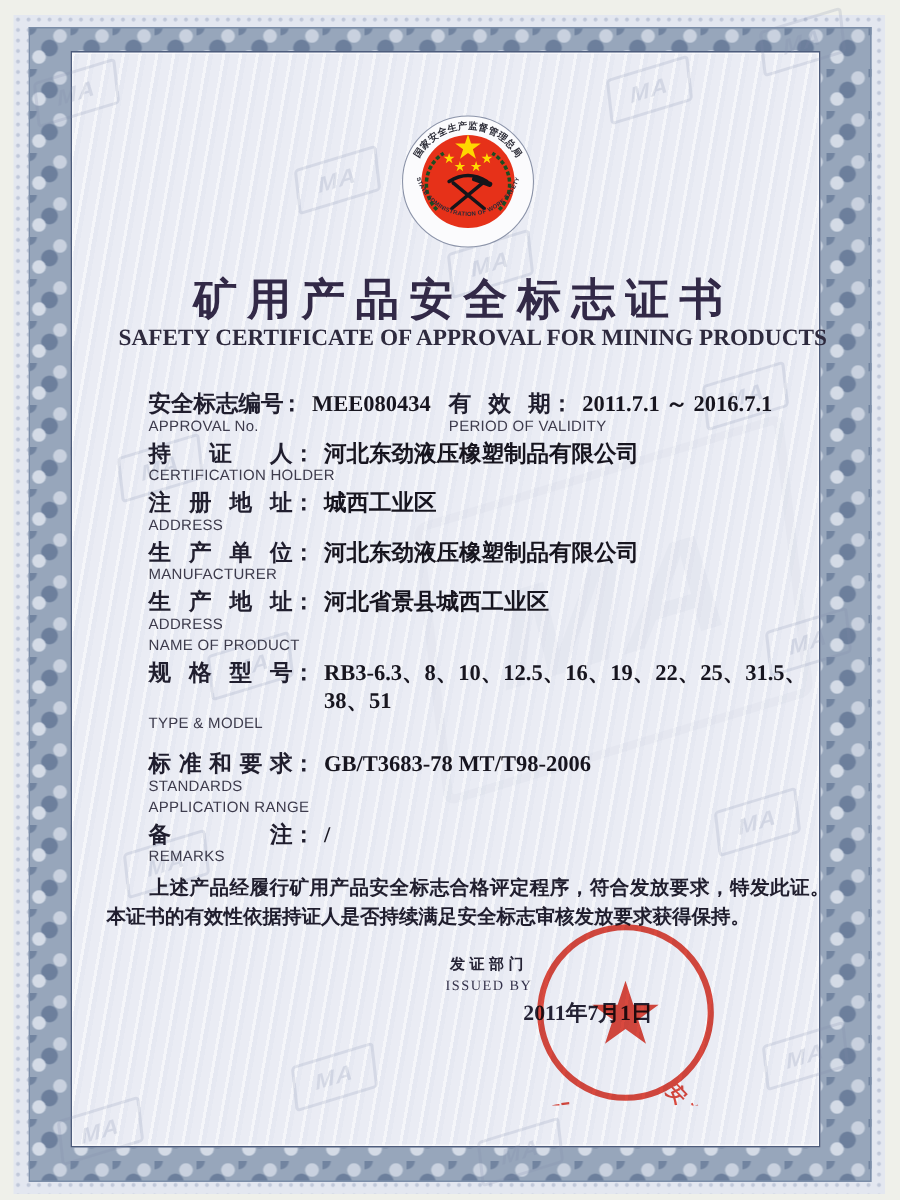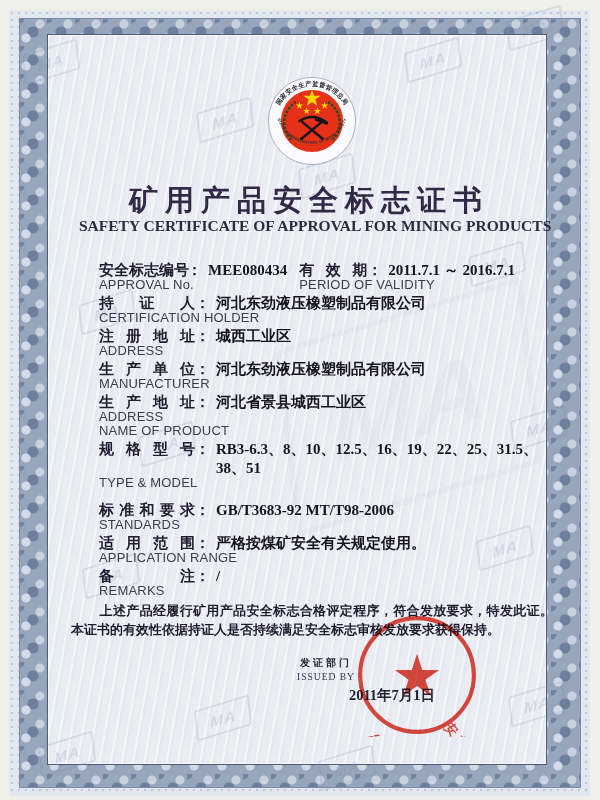--- a/index.html
+++ b/index.html
@@ -45,21 +45,21 @@
     color:#2e2a3e;line-height:18px;margin-left:-20px;margin-right:-10px;white-space:nowrap;}
 
   .fields{margin-top:26px;}
   .field{margin-bottom:5px;}
   .f-main{font-size:15px;line-height:19px;color:#201e2e;white-space:nowrap;}
   .f-label{display:inline-block;width:96px;text-align:justify;text-align-last:justify;
     font-weight:bold;vertical-align:top;}
   .f-colon{font-weight:bold;}
   .f-value{font-weight:bold;margin-left:6px;color:#17151f;}
   .f-value.wrap{display:inline-block;white-space:normal;width:345px;vertical-align:top;}
-  .f-sub{font-size:13px;line-height:9px;letter-spacing:.2px;color:#3d3b4c;
+  .f-sub{font-size:10px;line-height:9px;letter-spacing:.2px;color:#3d3b4c;
     font-family:"Liberation Sans",sans-serif;}
   .two-col{display:flex;margin-bottom:5px;}
   .col-a{width:47%;}
   .col-b{flex:1;}
   .col-a .f-label{width:88px;}
   .col-b .f-label{width:68px;}
   .gap-before{margin-top:14px;}
 
   .declaration{margin:6px -28px 0 -28px;font-size:13px;font-weight:bold;line-height:19px;
     text-align:justify;text-indent:2.2em;color:#201e2e;}
@@ -173,26 +173,25 @@
       <div class="field">
         <div class="f-sub">NAME OF PRODUCT</div>
       </div>
 
       <div class="field">
         <div class="f-main"><span class="f-label">规格型号</span><span class="f-colon">：</span><span class="f-value wrap">RB3-6.3、8、10、12.5、16、19、22、25、31.5、38、51</span></div>
         <div class="f-sub">TYPE &amp; MODEL</div>
       </div>
 
       <div class="field gap-before">
-        <div class="f-main"><span class="f-label">标准和要求</span><span class="f-colon">：</span><span class="f-value">GB/T3683-92 MT/T98-2006</span></div>
+        <div class="f-main"><span class="f-label">标准和要求</span><span class="f-colon">：</span><span class="f-value">GB/T3683-78 MT/T98-2006</span></div>
         <div class="f-sub">STANDARDS</div>
       </div>
 
       <div class="field">
-        <div class="f-main"><span class="f-label">适用范围</span><span class="f-colon">：</span><span class="f-value">严格按煤矿安全有关规定使用。</span></div>
         <div class="f-sub">APPLICATION RANGE</div>
       </div>
 
       <div class="field">
         <div class="f-main"><span class="f-label">备注</span><span class="f-colon">：</span><span class="f-value">/</span></div>
         <div class="f-sub">REMARKS</div>
       </div>
     </div>
 
     <p class="declaration">上述产品经履行矿用产品安全标志合格评定程序，符合发放要求，特发此证。本证书的有效性依据持证人是否持续满足安全标志审核发放要求获得保持。</p>

